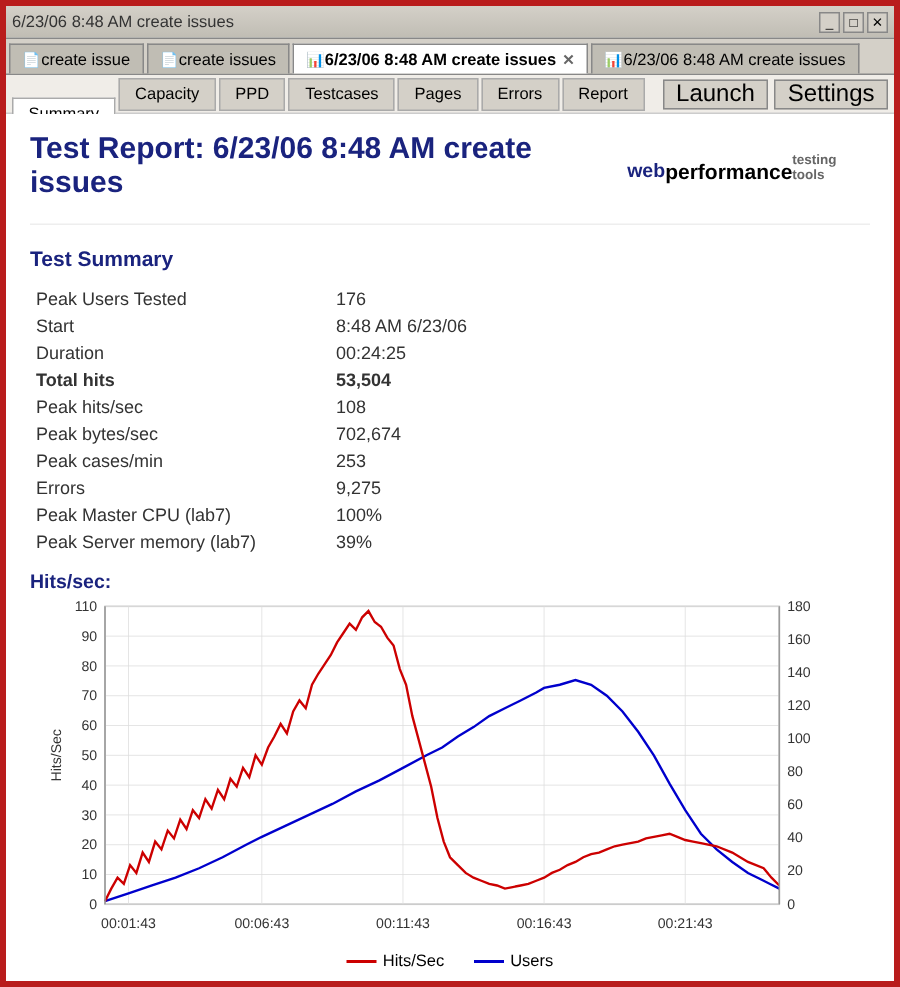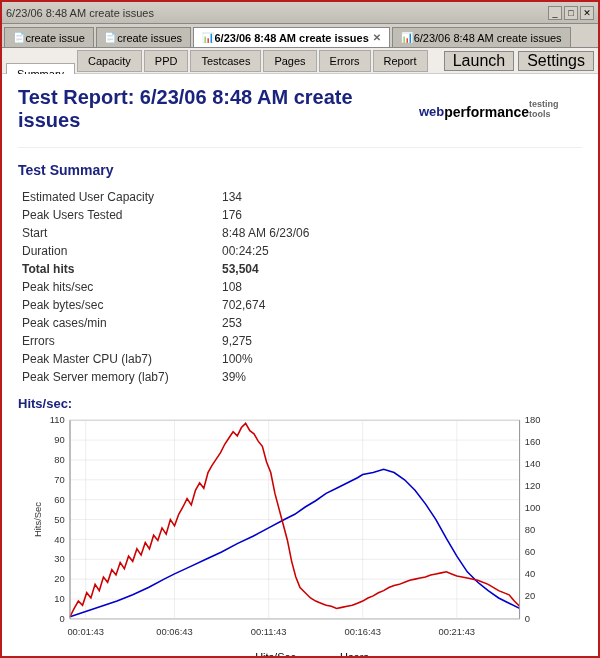--- a/index.html
+++ b/index.html
@@ -1,18 +1,18 @@
 <!DOCTYPE html>
 <html><head>
   <meta charset="utf-8">
   <style>
     * { margin: 0; padding: 0; box-sizing: border-box; }
     body { font-family: Arial, sans-serif; font-size: 12px; background: #c0c0c0; width: 600px; height: 658px; overflow: hidden; }
 
-    .window { width: 600px; height: 658px; background: #fff; border: 2px solid #b91c1c; display: flex; flex-direction: column; }
+    .window { width: 600px; height: 658px; background: #fff; border: 4px solid #b91c1c; display: flex; flex-direction: column; }
 
     
     .title-bar { background: linear-gradient(to bottom, #d4d0c8, #c0bdb4); height: 22px; display: flex; align-items: center; padding: 0 4px; border-bottom: 1px solid #888; flex-shrink: 0; }
     .title-bar-buttons { display: flex; gap: 2px; margin-left: auto; }
     .title-btn { width: 14px; height: 14px; border: 1px solid #888; background: #d4d0c8; font-size: 9px; display: flex; align-items: center; justify-content: center; cursor: pointer; }
 
     
     .tab-bar { background: #d4d0c8; display: flex; align-items: flex-end; height: 24px; padding: 0 2px; border-bottom: 1px solid #888; flex-shrink: 0; gap: 2px; }
     .tab { height: 20px; padding: 0 8px; background: #c0bdb4; border: 1px solid #888; border-bottom: none; display: flex; align-items: center; font-size: 11px; cursor: pointer; white-space: nowrap; }
     .tab.active { background: #fff; font-weight: bold; }
@@ -116,24 +116,20 @@
           <span style="font-size:9px; color:#666;">testing tools</span>
         </div>
       </div>
 
       <hr class="divider">
 
       <div class="section-title">Test Summary</div>
 
       <table class="stats-table">
         <tbody id="stats-body">
-            <tr>
-      <td>Estimated User Capacity</td>
-      <td>134</td>
-    </tr>
             <tr>
       <td>Peak Users Tested</td>
       <td>176</td>
     </tr>
             <tr>
       <td>Start</td>
       <td>8:48 AM 6/23/06</td>
     </tr>
             <tr>
       <td>Duration</td>

